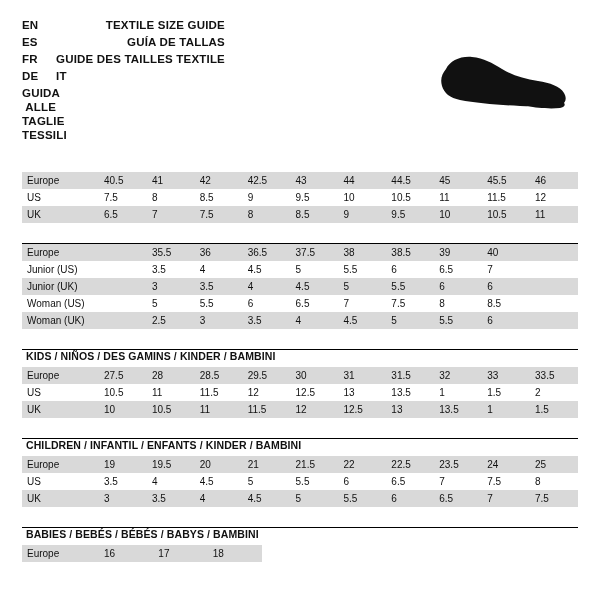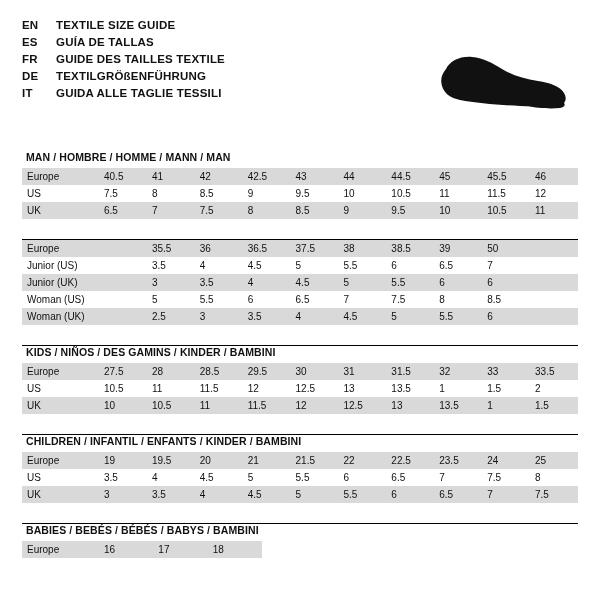--- a/index.html
+++ b/index.html
@@ -34,20 +34,21 @@
     font-size: 11.5px;
     font-weight: bold;
     letter-spacing: 0.2px;
     line-height: 14px;
   }
   .lang-code {
     font-weight: bold;
   }
   .lang-text {
     font-weight: bold;
+    text-align: right;
   }
   .shoe-wrap {
     width: 190px;
     height: 85px;
     margin-right: 8px;
     margin-top: 18px;
   }
   .shoe-wrap svg { display: block; }
 
   .footwear-title {
@@ -98,41 +99,39 @@
 
   <div class="header">
     <div class="lang-block" id="lang-block">
         <div class="lang-code">EN</div>
         <div class="lang-text">TEXTILE SIZE GUIDE</div>
         <div class="lang-code">ES</div>
         <div class="lang-text">GUÍA DE TALLAS</div>
         <div class="lang-code">FR</div>
         <div class="lang-text">GUIDE DES TAILLES TEXTILE</div>
         <div class="lang-code">DE</div>
-        <div class="lang-text">TEXTILGRÖßENFÜHRUNG</div>
         <div class="lang-code">IT</div>
         <div class="lang-text">GUIDA ALLE TAGLIE TESSILI</div>
       </div>
     <div class="shoe-wrap">
       <svg viewBox="0 0 190 85" width="190" height="85" aria-hidden="true">
         <path fill="#111111" d="M66 33 C70 25, 80 20, 92 21 C104 22, 112 27, 122 33
           C132 39, 144 43, 158 45 C170 47, 180 50, 184 57
           C187 62, 186 67, 181 69 C175 71, 160 71, 140 70
           C118 69, 96 67, 80 64 C70 62, 64 57, 62 50
           C60 43, 62 38, 66 33 Z"></path>
         <path fill="#111111" d="M150 66 C162 67, 176 67, 183 66 C186 68, 185 71, 180 72
           C170 73, 156 72, 148 70 Z"></path>
       </svg>
     </div>
   </div>
 
 
   <div id="sections">
       <div class="section first">
-        <div class="section-title">MAN / HOMBRE / HOMME / MANN / MAN</div>
         <table>
           <tbody>
             <tr class="shaded">
               <td class="rowlabel">Europe</td>
               <td>40.5</td>
               <td>41</td>
               <td>42</td>
               <td>42.5</td>
               <td>43</td>
               <td>44</td>
@@ -177,21 +176,21 @@
             <tr class="shaded">
               <td class="rowlabel">Europe</td>
               <td></td>
               <td>35.5</td>
               <td>36</td>
               <td>36.5</td>
               <td>37.5</td>
               <td>38</td>
               <td>38.5</td>
               <td>39</td>
-              <td>50</td>
+              <td>40</td>
               <td></td>
             </tr>
             <tr class="plain">
               <td class="rowlabel">Junior (US)</td>
               <td></td>
               <td>3.5</td>
               <td>4</td>
               <td>4.5</td>
               <td>5</td>
               <td>5.5</td>

